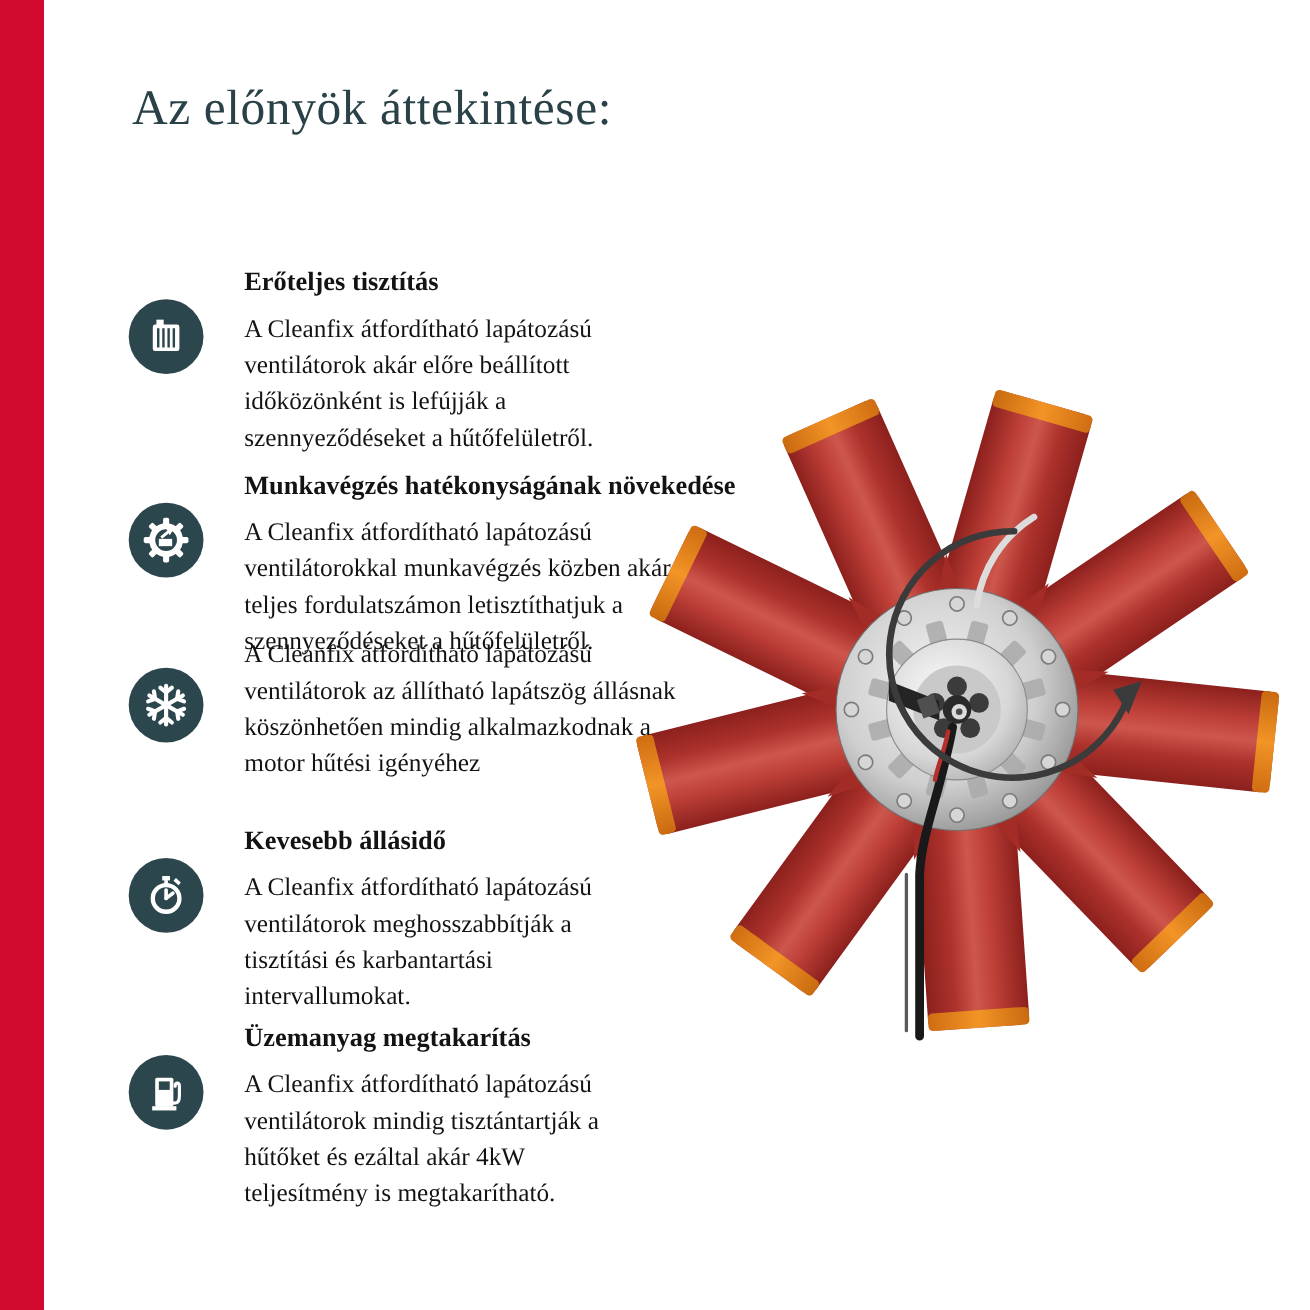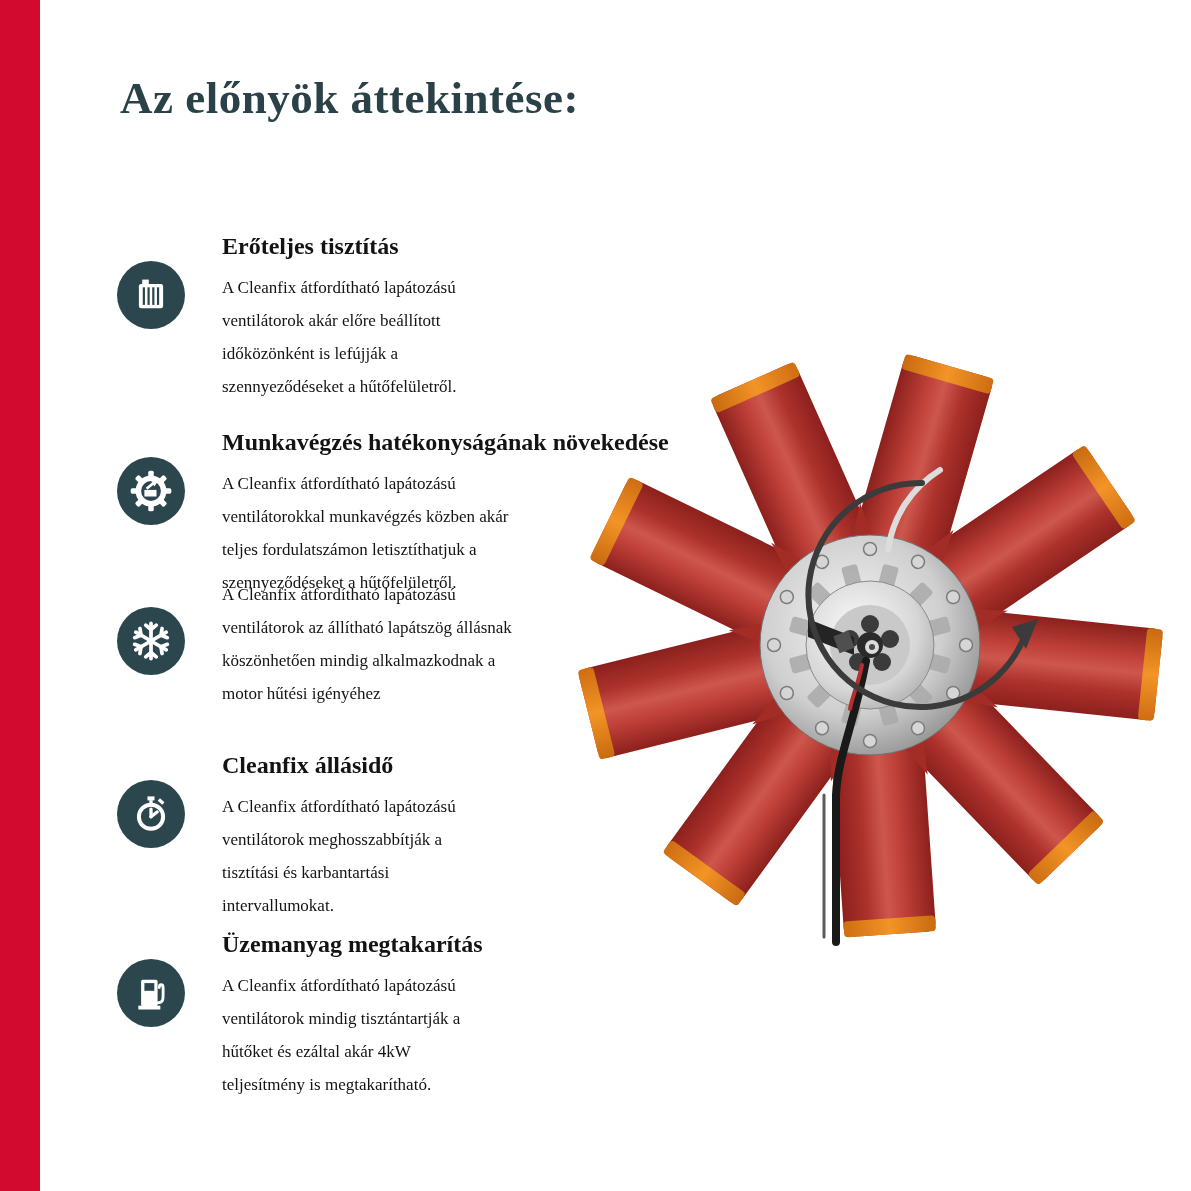--- a/index.html
+++ b/index.html
@@ -7,52 +7,52 @@
     width:1191px; height:1191px; position:relative; overflow:hidden;
     background:#ffffff;
     font-family:"Liberation Serif", serif;
   }
   .stripe {
     position:absolute; left:0; top:0; width:40px; height:1191px;
     background:var(--stripe_red,#d20a30);
   }
   .page-title {
     position:absolute; left:120px; top:72px; margin:0;
-    font-size:45px; font-weight:700; letter-spacing:0.5px;
+    font-size:45px; font-weight:400; letter-spacing:0.5px;
     color:var(--title_color,#2b4148);
   }
   .benefit { position:absolute; left:117px; display:flex; z-index:2; }
   .icon-wrap {
     flex:0 0 68px; width:68px; height:68px; border-radius:50%;
     background:var(--icon_teal,#2c464e); margin-top:29px;
     display:flex; align-items:center; justify-content:center;
   }
   .icon-wrap svg { width:44px; height:44px; display:block; }
   .btext { margin-left:37px; width:500px; }
   .bhead {
     margin:0 0 10px 0; font-size:24px; line-height:29px; font-weight:700;
     color:var(--text_color,#111111);
   }
   .bbody {
-    margin:0; font-size:17px; line-height:33px; white-space:pre-line;
+    margin:0; font-size:23px; line-height:33px; white-space:pre-line;
     color:var(--text_color,#111111);
   }
   .fan-wrap {
     position:absolute; left:600px; top:325px; width:591px; height:640px; z-index:1;
   }
   .fan-wrap svg { overflow:visible; display:block; }
 </style>
 </head>
 <body>
 
 <div class="stripe"></div>
 
 <h1 class="page-title">Az előnyök áttekintése:</h1>
 
-<div class="benefit" style="top:232px">
+<div class="benefit" style="top:243px">
   <div class="icon-wrap">
     <svg viewBox="0 0 40 40">
       <rect x="12" y="6" width="6" height="5" fill="#fff"></rect>
       <rect x="9" y="10" width="22" height="22" rx="2" fill="#fff"></rect>
       <g stroke="var(--icon_teal,#2c464e)" stroke-width="2">
         <line x1="13.5" y1="13" x2="13.5" y2="29"></line>
         <line x1="17.8" y1="13" x2="17.8" y2="29"></line>
         <line x1="22.1" y1="13" x2="22.1" y2="29"></line>
         <line x1="26.4" y1="13" x2="26.4" y2="29"></line>
       </g>
@@ -130,21 +130,21 @@
     <svg viewBox="0 0 40 40">
       <rect x="16.8" y="4" width="6.4" height="3.6" fill="#fff"></rect>
       <rect x="18.5" y="7.4" width="3" height="3.2" fill="#fff"></rect>
       <rect x="26.5" y="7" width="5.5" height="3" fill="#fff" transform="rotate(42 29 8.5)"></rect>
       <circle cx="20" cy="22.5" r="11" fill="none" stroke="#fff" stroke-width="3.6"></circle>
       <line x1="20" y1="22.5" x2="20" y2="15.5" stroke="#fff" stroke-width="3" stroke-linecap="round"></line>
       <line x1="20" y1="22.5" x2="25.6" y2="18.2" stroke="#fff" stroke-width="3" stroke-linecap="round"></line>
     </svg>
   </div>
   <div class="btext">
-    <p class="bhead">Cleanfix állásidő</p>
+    <p class="bhead">Kevesebb állásidő</p>
     <p class="bbody">A Cleanfix átfordítható lapátozású
 ventilátorok meghosszabbítják a
 tisztítási és karbantartási
 intervallumokat.</p>
   </div>
 </div>
 
 <div class="benefit" style="top:930px">
   <div class="icon-wrap">
     <svg viewBox="0 0 40 40">

